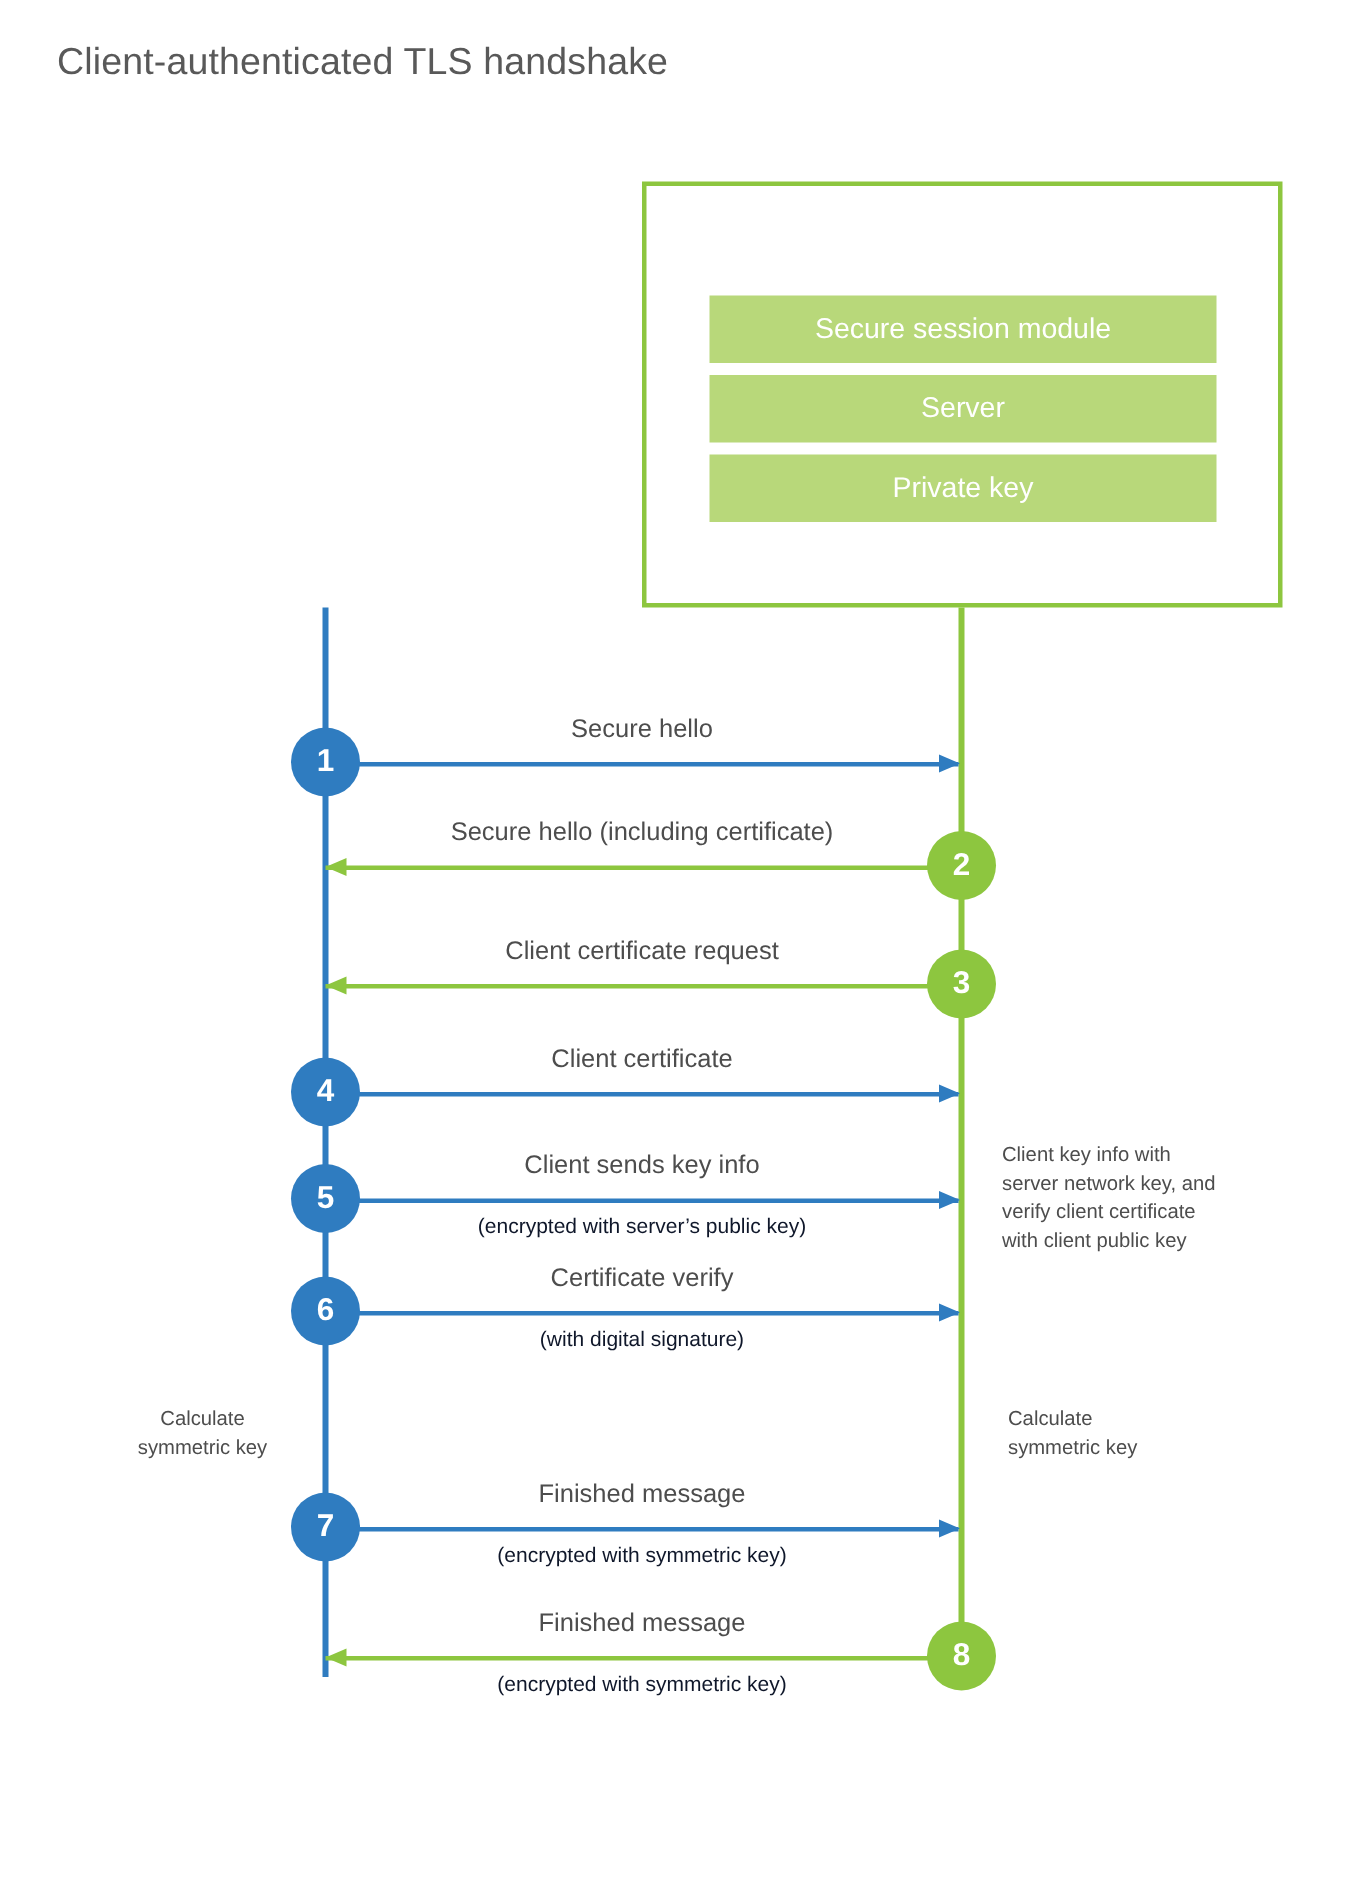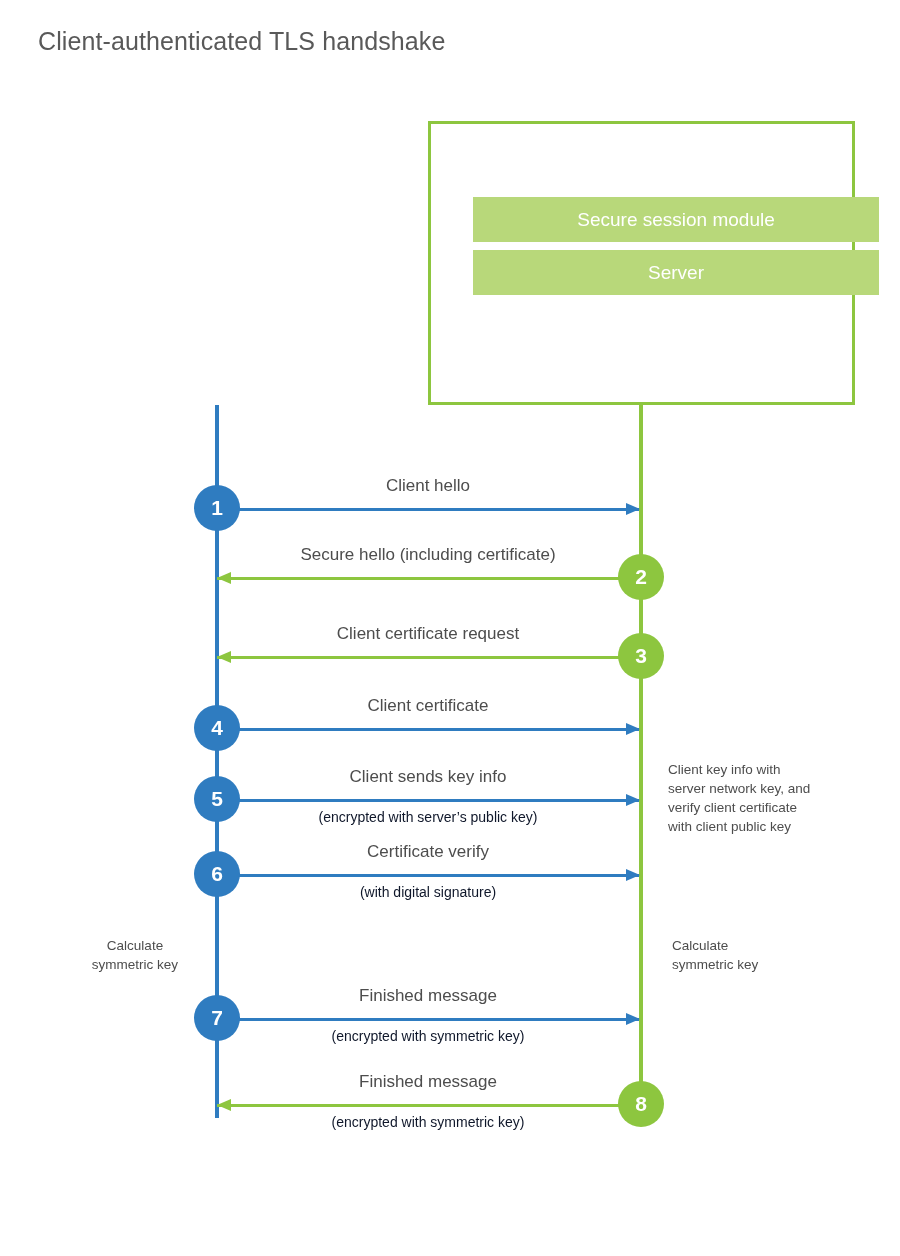--- a/index.html
+++ b/index.html
@@ -84,21 +84,21 @@
     line-height: 1.35;
     padding: 0 14px;
     box-sizing: border-box;
   }
 
   
   .server-bars {
     position: absolute;
     left: 42px;
     top: 73px;
-    width: 406px;
+    width: 338px;
   }
   .server-bar {
     height: 45px;
     background: #b8d87a;
     color: #ffffff;
     font-size: 19px;
     display: flex;
     align-items: center;
     justify-content: center;
     margin-bottom: 8px;
@@ -230,28 +230,29 @@
 
 <div id="stage">
 
   <div class="page-title">Client-authenticated TLS handshake</div>
 
 
   <div class="party-box server">
     <div class="server-bars">
       <div class="server-bar">Secure session module</div>
       <div class="server-bar">Server</div>
+      <div class="server-bar">Private key</div>
     </div>
   </div>
 
   <div class="lifeline client-line"></div>
   <div class="lifeline server-line"></div>
 
   <div class="msg" style="top:508px">
-    <div class="msg-label">Client hello</div>
+    <div class="msg-label">Secure hello</div>
     <div class="arrow-line blue"></div>
     <div class="arrow-head right blue"></div>
     <div class="step-badge blue">1</div>
   </div>
 
   <div class="msg" style="top:577px">
     <div class="msg-label">Secure hello (including certificate)</div>
     <div class="arrow-line green"></div>
     <div class="arrow-head left green"></div>
     <div class="step-badge green">2</div>

